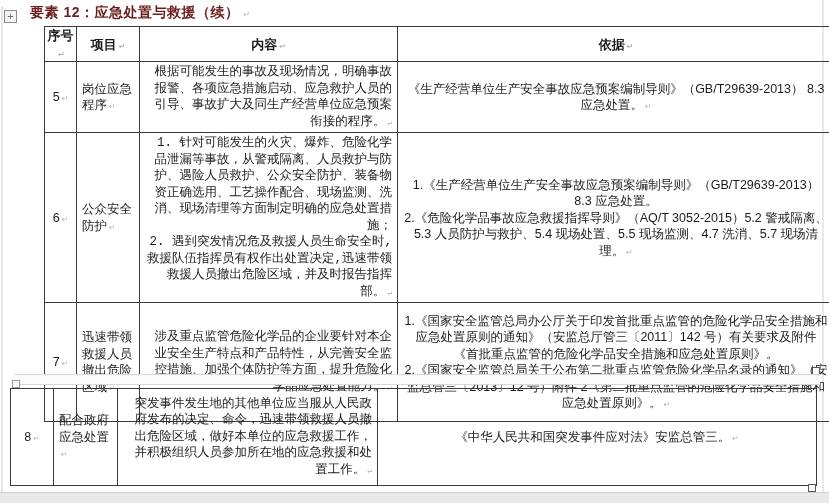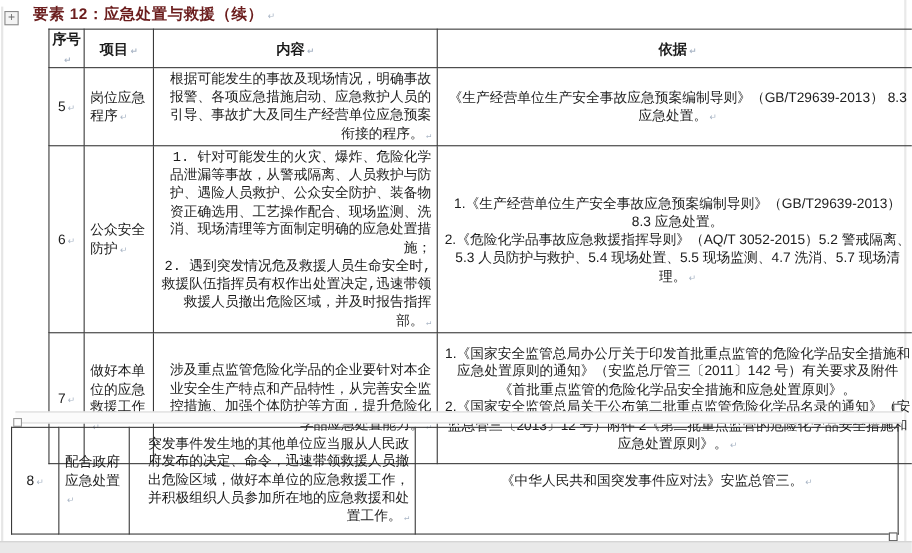--- a/index.html
+++ b/index.html
@@ -88,21 +88,21 @@
     <tr class="r6">
       <td class="no pm">6</td>
       <td class="item pm">公众安全防护</td>
       <td class="cont pm">1. 针对可能发生的火灾、爆炸、危险化学品泄漏等事故，从警戒隔离、人员救护与防护、遇险人员救护、公众安全防护、装备物资正确选用、工艺操作配合、现场监测、洗消、现场清理等方面制定明确的应急处置措施；
 2. 遇到突发情况危及救援人员生命安全时,救援队伍指挥员有权作出处置决定,迅速带领救援人员撤出危险区域，并及时报告指挥部。</td>
       <td class="base pm">1.《生产经营单位生产安全事故应急预案编制导则》（GB/T29639-2013） 8.3 应急处置。
 2.《危险化学品事故应急救援指挥导则》（AQ/T 3052-2015）5.2 警戒隔离、5.3 人员防护与救护、5.4 现场处置、5.5 现场监测、4.7 洗消、5.7 现场清理。</td>
     </tr>
     <tr class="r7">
       <td class="no pm">7</td>
-      <td class="item pm">做好本单位的应急救援工作</td>
+      <td class="item pm">迅速带领救援人员撤出危险区域</td>
       <td class="cont pm">涉及重点监管危险化学品的企业要针对本企业安全生产特点和产品特性，从完善安全监控措施、加强个体防护等方面，提升危险化学品应急处置能力。</td>
       <td class="base pm">1.《国家安全监管总局办公厅关于印发首批重点监管的危险化学品安全措施和应急处置原则的通知》（安监总厅管三〔2011〕142 号）有关要求及附件《首批重点监管的危险化学品安全措施和应急处置原则》。
 2.《国家安全监管总局关于公布第二批重点监管危险化学品名录的通知》（安监总管三〔2013〕12 号）附件 2《第二批重点监管的危险化学品安全措施和应急处置原则》。</td>
     </tr>
   </tbody>
     </table>
 
   <div class="resize-sq sq1"></div>
   <div class="gap-strip"></div>
   <div class="resize-sq sq3"></div>

